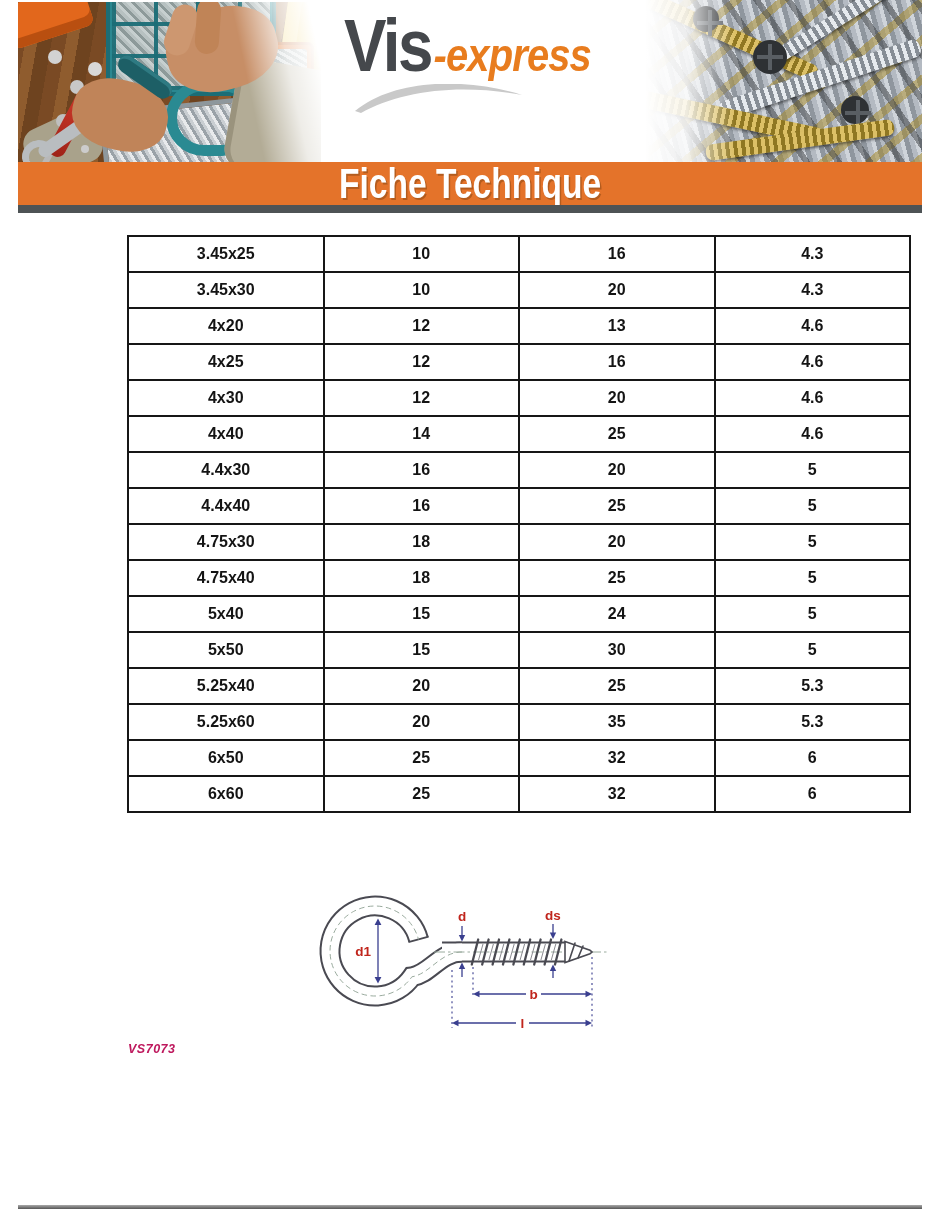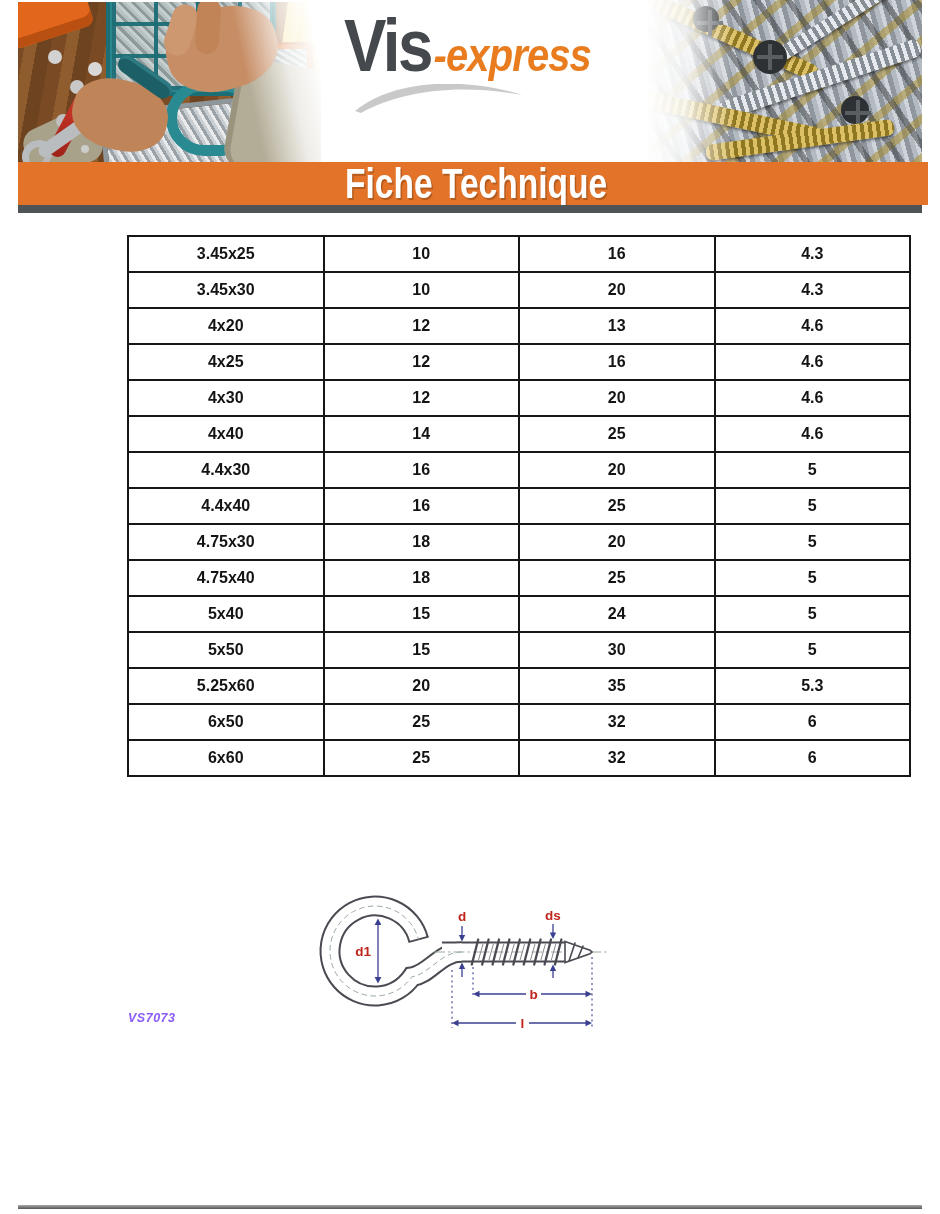--- a/index.html
+++ b/index.html
@@ -70,36 +70,36 @@
      background:linear-gradient(to right,#ffffff 0,rgba(255,255,255,.85) 28%,rgba(255,255,255,0) 60%);}
 
   
   .logo{position:absolute;left:344px;top:12px;white-space:nowrap;transform:scaleX(.85);transform-origin:left top;}
   .logo-vis{font-weight:bold;font-size:75px;line-height:66px;color:#45484c;letter-spacing:-3px;}
   .logo-express{font-weight:bold;font-style:italic;font-size:47px;color:#e87c1e;letter-spacing:-1px;margin-left:3px;}
   .swoosh{position:absolute;left:352px;top:84px;}
 
   
   .banner{position:absolute;left:18px;top:162px;width:904px;height:43px;background:#e4732a;
-     display:flex;align-items:center;justify-content:center;padding-left:6px;}
+     display:flex;align-items:center;justify-content:center;}
   .banner-title{font-weight:bold;font-size:43px;line-height:43px;color:#ffffff;transform:scaleX(.78);
      text-shadow:2px 2px 0 rgba(90,50,10,.35);}
   .banner-rule{position:absolute;left:18px;top:205px;width:904px;height:8px;background:#4e5355;}
 
   
   table.spec{position:absolute;left:127px;top:235px;width:784px;border-collapse:collapse;table-layout:fixed;}
   table.spec td{border:2px solid #161616;height:34px;padding:0;text-align:center;vertical-align:middle;
      font-weight:bold;font-size:16px;color:#141414;background:#ffffff;}
 
   
   .diagram{position:absolute;left:300px;top:880px;}
   .dim-label{font-family:"Liberation Sans",sans-serif;font-weight:bold;font-size:13.5px;fill:#c0251c;}
 
   
-  .ref{position:absolute;left:128px;top:1011px;font-weight:bold;font-style:italic;font-size:12.5px;color:#8b5cf6;letter-spacing:.5px;}
+  .ref{position:absolute;left:128px;top:1042px;font-weight:bold;font-style:italic;font-size:12.5px;color:#be185d;letter-spacing:.5px;}
   .bottom-rule{position:absolute;left:18px;top:1205px;width:904px;height:4px;
      background:linear-gradient(#a9a9a9,#565656);}
 </style>
 </head>
 <body>
 
 <div class="page">
 
   <div class="photo photo-left">
     <div class="pl-el sleeve-left"></div>
@@ -219,20 +219,26 @@
           <td>24</td>
           <td>5</td>
         </tr>
         <tr>
           <td>5x50</td>
           <td>15</td>
           <td>30</td>
           <td>5</td>
         </tr>
         <tr>
+          <td>5.25x40</td>
+          <td>20</td>
+          <td>25</td>
+          <td>5.3</td>
+        </tr>
+        <tr>
           <td>5.25x60</td>
           <td>20</td>
           <td>35</td>
           <td>5.3</td>
         </tr>
         <tr>
           <td>6x50</td>
           <td>25</td>
           <td>32</td>
           <td>6</td>

